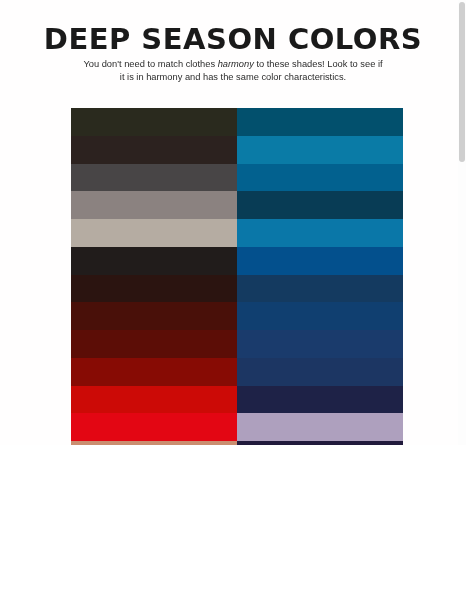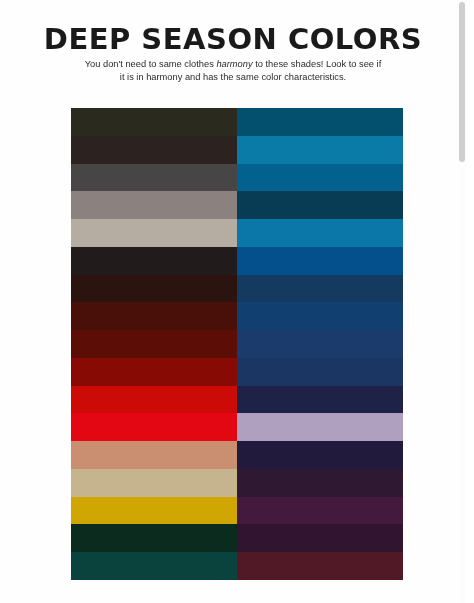--- a/index.html
+++ b/index.html
@@ -12,21 +12,21 @@
     background: #ffffff;
     font-family: "Liberation Sans", sans-serif;
     overflow: hidden;
     position: relative;
   }
   .page {
     position: absolute;
     left: 0;
     top: 0;
     width: 466px;
-    height: 603px;
+    height: 445px;
     background: #fffefe;
     overflow: hidden;
   }
   .scrollbar-track {
     position: absolute;
     right: 0;
     top: 0;
     width: 8px;
     height: 603px;
     background: #fdfdfd;
@@ -82,21 +82,21 @@
   }
 </style>
 </head>
 <body>
 
 <div class="page">
 
   <div class="title">DEEP SEASON COLORS</div>
 
   <div class="subtitle">
-    <span>You don't need to same clothes </span><i>harmony</i><span> to these shades! Look to see if it is in harmony and has the same color characteristics.</span>
+    <span>You don't need to match clothes </span><i>harmony</i><span> to these shades! Look to see if it is in harmony and has the same color characteristics.</span>
   </div>
 
   <div class="swatch-grid" id="swatch-grid" style="grid-template-rows: repeat(17, 1fr);">
       <div class="swatch" style="background: rgb(42, 42, 30);"></div>
       <div class="swatch" style="background: rgb(2, 80, 109);"></div>
       <div class="swatch" style="background: rgb(44, 34, 31);"></div>
       <div class="swatch" style="background: rgb(10, 123, 166);"></div>
       <div class="swatch" style="background: rgb(72, 69, 70);"></div>
       <div class="swatch" style="background: rgb(2, 97, 143);"></div>
       <div class="swatch" style="background: rgb(139, 130, 128);"></div>

